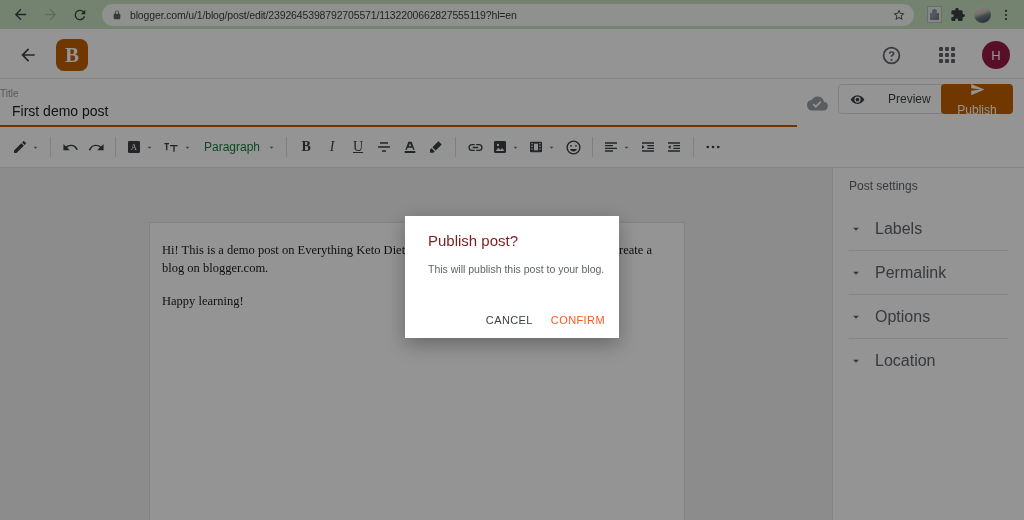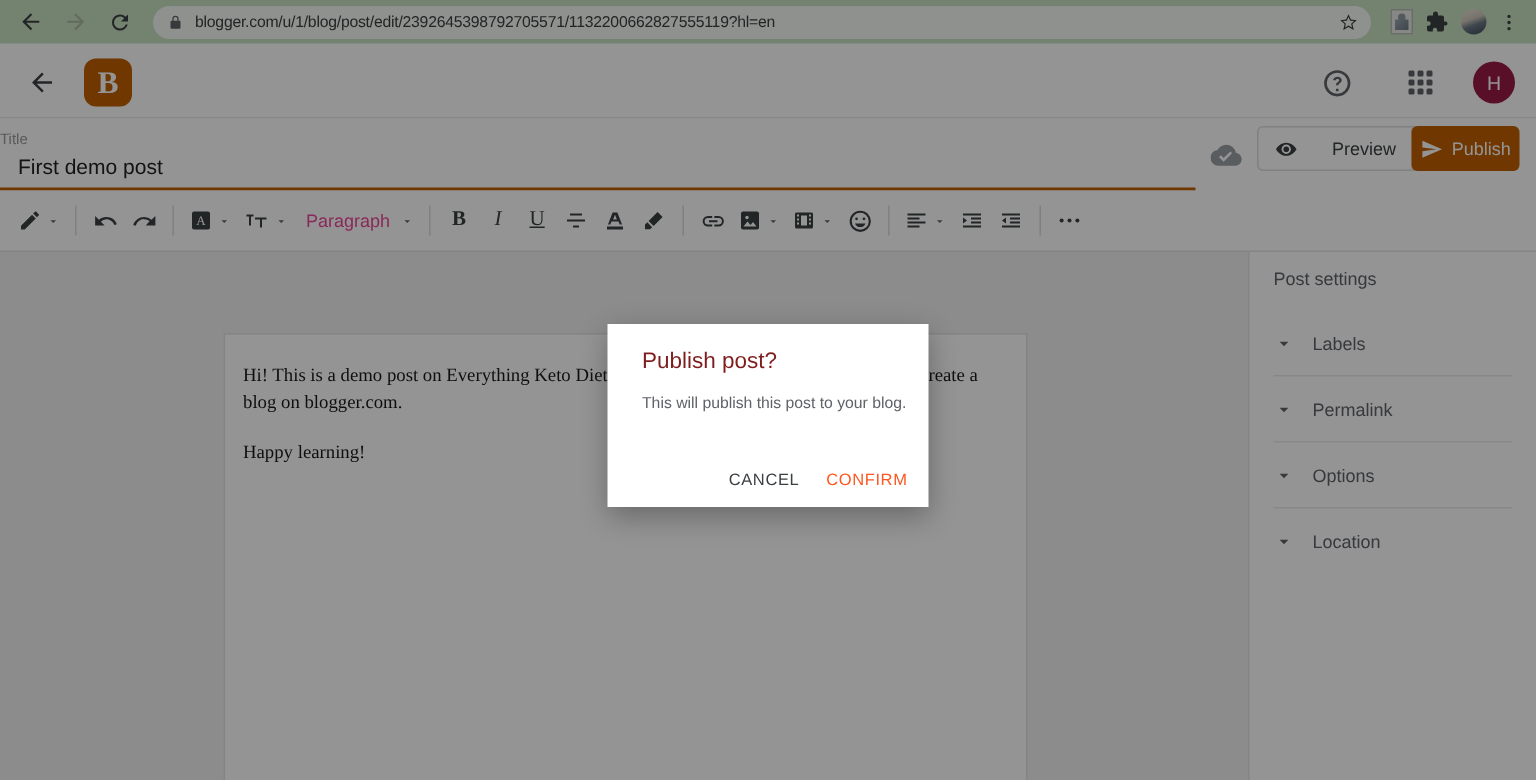--- a/index.html
+++ b/index.html
@@ -167,21 +167,21 @@
   }
   #preview-divider { width: 1px; background: #dadce0; }
   #preview-caret {
     width: 25px; display: flex; align-items: center; justify-content: center;
   }
   #publish-btn {
     position: absolute; left: 941px; top: 5px;
     width: 72px; height: 30px;
     background: #c26100; border-radius: 4px;
     display: flex; align-items: center; justify-content: center; gap: 6px;
-    color: #fff; font-size: 12px;
+    color: #fff; font-size: 12px; flex-direction: column;
   }
 
   
   #format-toolbar {
     position: absolute; top: 95px; left: 0;
     width: 1024px; height: 41px;
     background: #fff;
     border-bottom: 1px solid #e3e3e3;
     display: flex; align-items: center;
     padding-left: 8px;
@@ -191,21 +191,21 @@
     display: flex; align-items: center; justify-content: center;
     border-radius: 3px;
     color: #3c4043;
     flex: 0 0 auto;
   }
   .tb-icon { min-width: 26px; }
   .tb-with-caret { gap: 3px; padding: 0 4px; }
   .tb-sep {
     width: 1px; height: 20px; background: #dcdcdc; margin: 0 6px; flex: 0 0 auto;
   }
-  .tb-label { font-size: 12px; color: #ec4899; padding: 0 4px; }
+  .tb-label { font-size: 12px; color: #15803d; padding: 0 4px; }
   .tb-glyph {
     font-size: 14px; color: #3c4043; line-height: 1;
     font-family: "Liberation Serif", serif;
   }
 
   
   #editor-area {
     position: absolute; top: 136px; left: 0;
     width: 832px; height: 352px;
     background: #f1f1f1;
@@ -235,21 +235,21 @@
     font-size: 12px; color: #5f6368;
     padding-top: 11px; padding-bottom: 14px;
   }
   .settings-row {
     display: flex; align-items: center; gap: 12px;
     min-height: 44px;
     border-bottom: 1px solid #e9e9e9;
   }
   .settings-row:last-child { border-bottom: none; }
   .settings-text { display: flex; flex-direction: column; gap: 2px; }
-  .settings-label { font-size: 12px; color: #5f6368; }
+  .settings-label { font-size: 16px; color: #5f6368; }
   .settings-sub { font-size: 12px; color: #5f6368; }
 
   
   #scrim {
     position: absolute; top: 0; left: 0;
     width: 1024px; height: 520px;
     background: rgba(0,0,0,0.42);
   }
   #publish-dialog {
     position: absolute; left: 405px; top: 216px;

